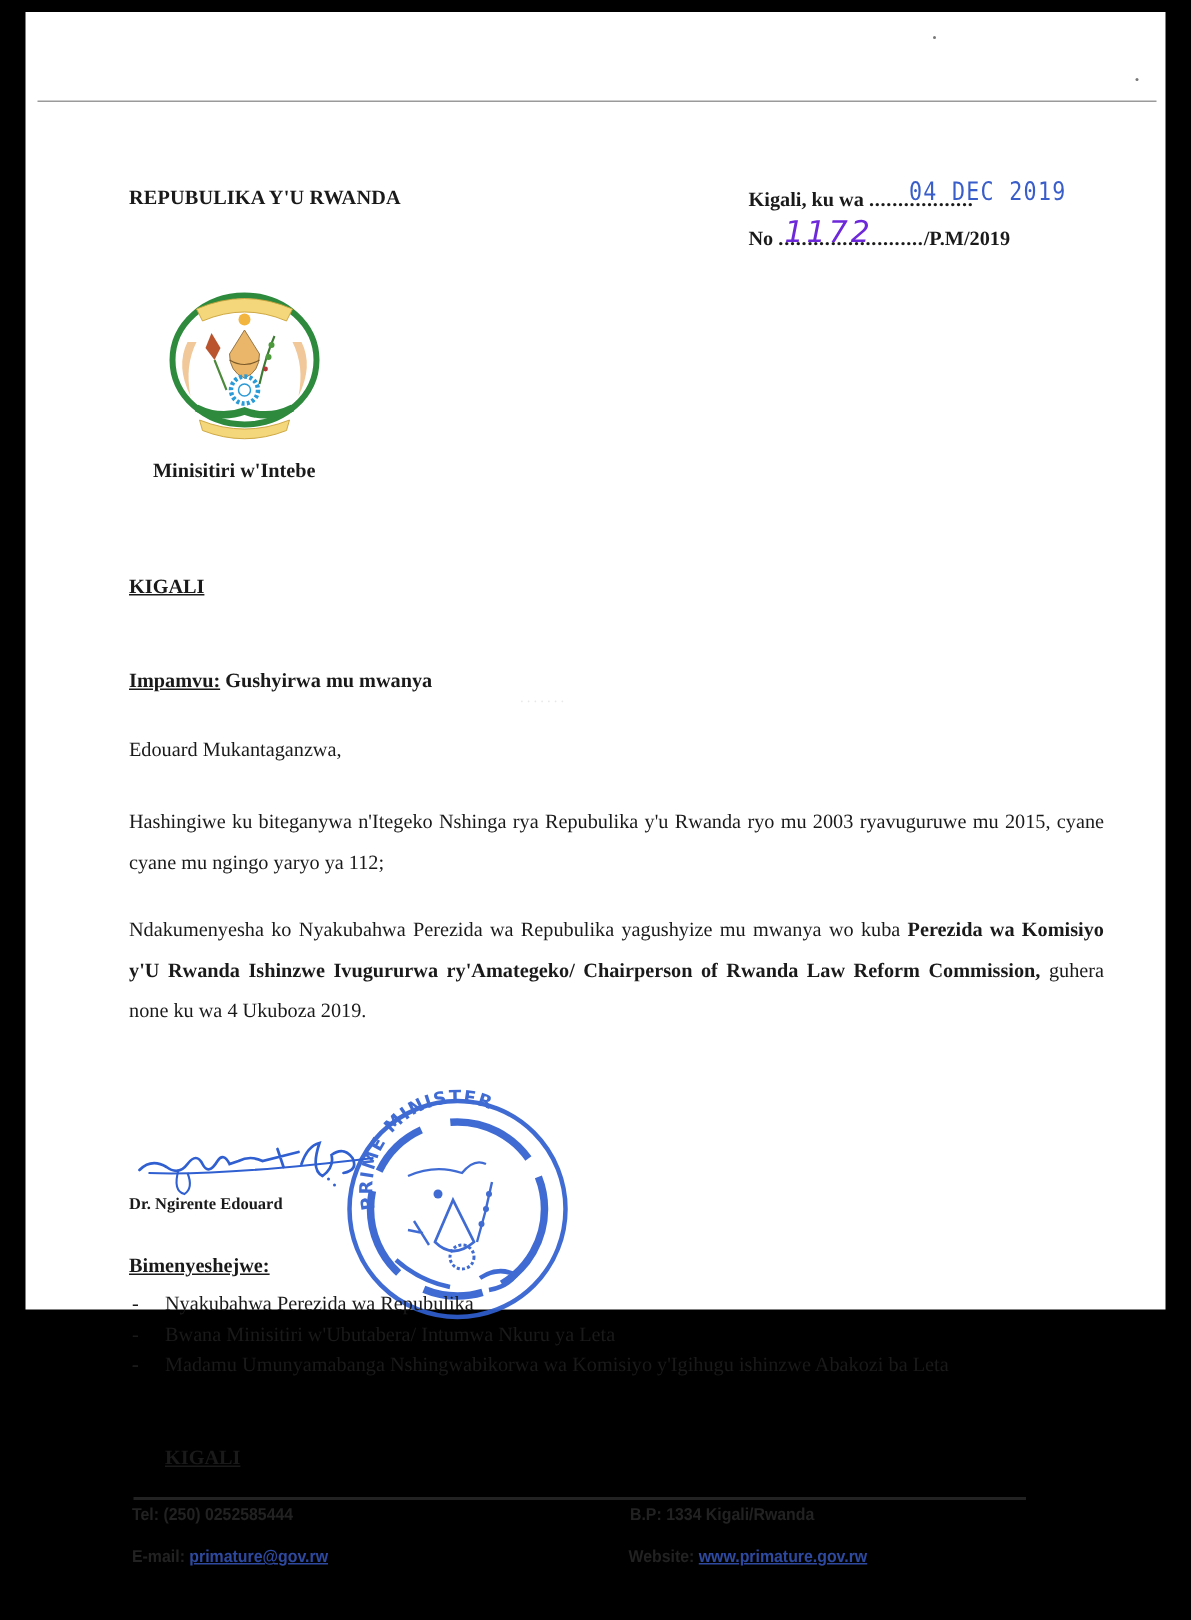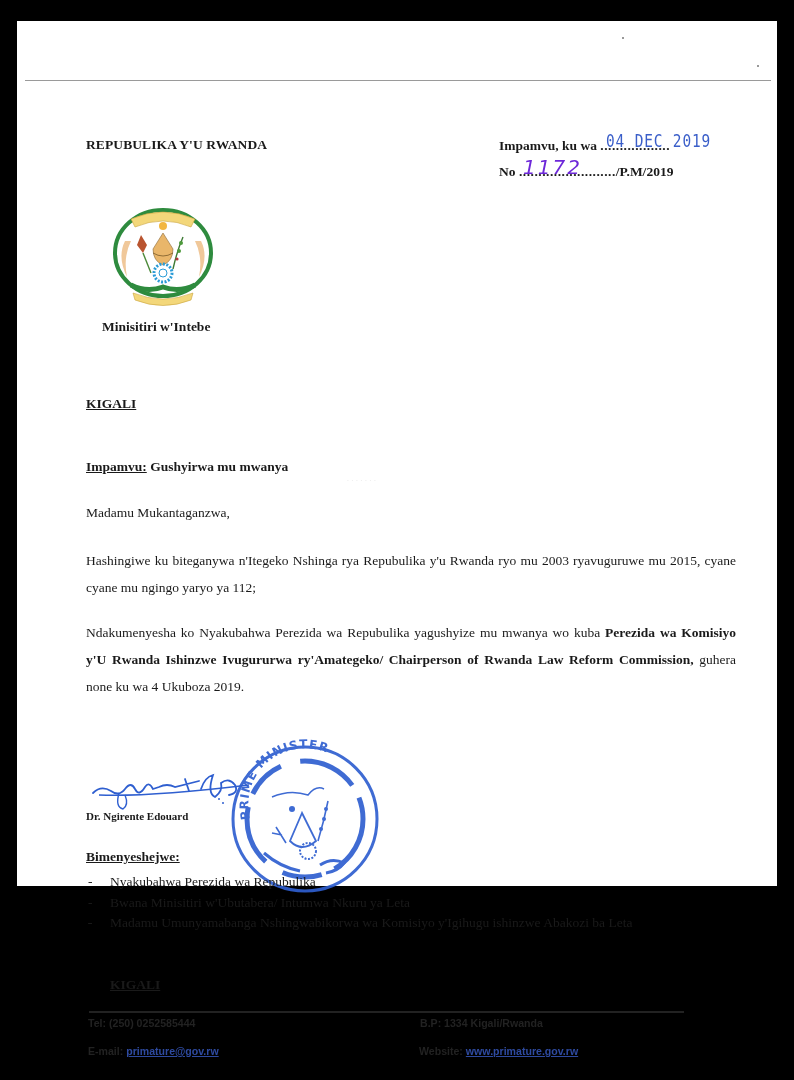--- a/index.html
+++ b/index.html
@@ -1,21 +1,21 @@
 <!DOCTYPE html>
 <html><head>
 <meta charset="utf-8">
 <style>
   html, body { margin: 0; padding: 0; }
   body {
     width: 794px; height: 1080px; background: #000; position: relative; overflow: hidden;
     font-family: "Liberation Serif", serif; color: #1a1a1a;
   }
   .page {
-    position: absolute; left: 17px; top: 21px; width: 760px; height: 865px; background: #fff;
+    position: absolute; left: 17px; top: 8px; width: 760px; height: 865px; background: #fff;
   }
   .top-rule {
     position: absolute; left: 8px; right: 6px; top: 59px; height: 1px; background: #9a9a9a;
   }
   .speck { position: absolute; width: 2px; height: 2px; background: #777; border-radius: 1px; }
   .abs { position: absolute; }
   .bold { font-weight: bold; }
   .republic { left: 69px; top: 116px; font-size: 13.5px; font-weight: bold; letter-spacing: 0.1px; }
   .ministry { left: 85px; top: 298px; font-size: 13.5px; font-weight: bold; }
   .coat { left: 90px; top: 180px; width: 112px; height: 108px; }
@@ -97,41 +97,41 @@
     <circle cx="56" cy="72" r="4" fill="#fff" stroke="#2a9bd6" stroke-width="1"></circle>
 
     <path d="M24 84 Q40 92 56 86 Q72 92 88 84" fill="none" stroke="#2e8b3e" stroke-width="5"></path>
 
     <path d="M26 92 Q56 104 86 92 L84 99 Q56 110 28 99 Z" fill="#f3d77a" stroke="#c9a23a" stroke-width="0.6"></path>
   </svg>
 
   <div class="abs ministry">Minisitiri w'Intebe</div>
 
   <div class="abs date-line">
-    <span>Impamvu, ku wa</span>
+    <span>Kigali, ku wa</span>
     <span class="dots">..................</span>
   </div>
   <div class="stamp-date" style="left:589px;top:110px;">04 DEC 2019</div>
 
   <div class="abs ref-line">
     <span>No</span>
     <span class="dots">.........................</span><span>/P.M/2019</span>
   </div>
   <div class="hand-no" style="left:506px;top:134px;">1172</div>
 
   <div class="abs recipient">
     <div class="underline">KIGALI</div>
   </div>
 
   <div class="abs subject">
     <span class="underline">Impamvu:</span><span> Gushyirwa mu mwanya</span>
   </div>
   <div class="faint" style="left:330px;top:452px;">. . . . . . .</div>
 
-  <div class="abs body-text salutation">Madamu Mukantaganzwa,</div>
+  <div class="abs body-text salutation">Edouard Mukantaganzwa,</div>
   <div class="abs body-text para1">Hashingiwe ku biteganywa n'Itegeko Nshinga rya Repubulika y'u Rwanda ryo mu 2003 ryavuguruwe mu 2015, cyane cyane mu ngingo yaryo ya 112;</div>
   <div class="abs body-text para2">
     <span>Ndakumenyesha ko Nyakubahwa Perezida wa Repubulika yagushyize mu mwanya wo kuba </span><span class="bold">Perezida wa Komisiyo y'U Rwanda Ishinzwe Ivugururwa ry'Amategeko/ Chairperson of Rwanda Law Reform Commission,</span><span> guhera none ku wa 4 Ukuboza 2019.</span>
   </div>
 
   <svg class="abs signature" viewBox="0 0 170 50">
     <path d="M4 30 Q12 22 22 28 Q30 34 36 26 Q42 18 46 26 Q50 34 56 24 Q60 18 64 26 L70 24 Q78 20 86 24 L110 18 M96 16 L100 28 M112 26 Q116 14 124 12 Q118 30 126 34 Q134 28 132 20 Q140 14 146 22 Q150 30 140 32" fill="none" stroke="#2f5fd0" stroke-width="1.8" stroke-linecap="round"></path>
     <path d="M10 32 Q60 34 160 22" fill="none" stroke="#2f5fd0" stroke-width="1.4"></path>
     <path d="M30 30 Q26 44 34 46 Q40 42 36 32" fill="none" stroke="#2f5fd0" stroke-width="1.4"></path>
     <circle cx="130" cy="36" r="1" fill="#2f5fd0"></circle>

